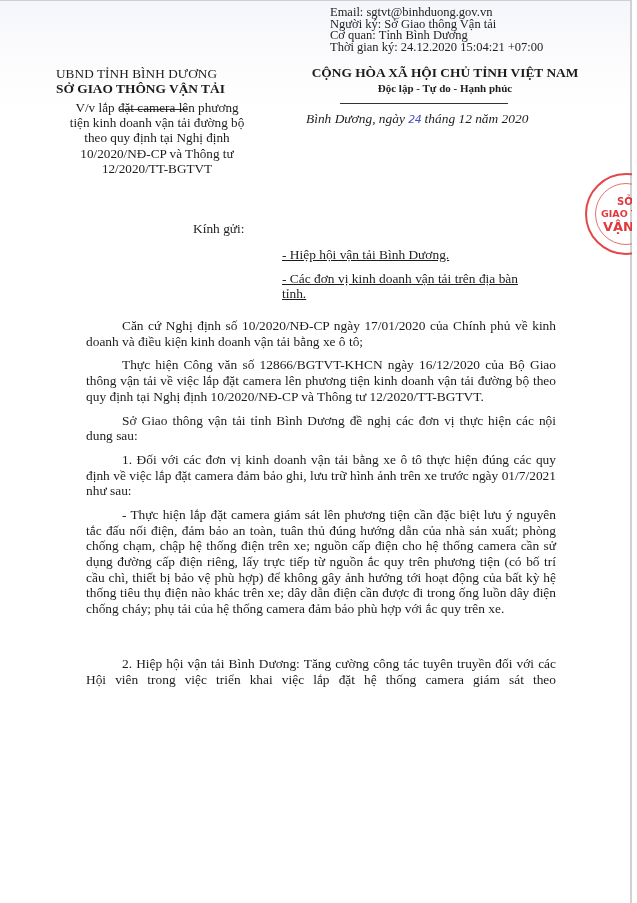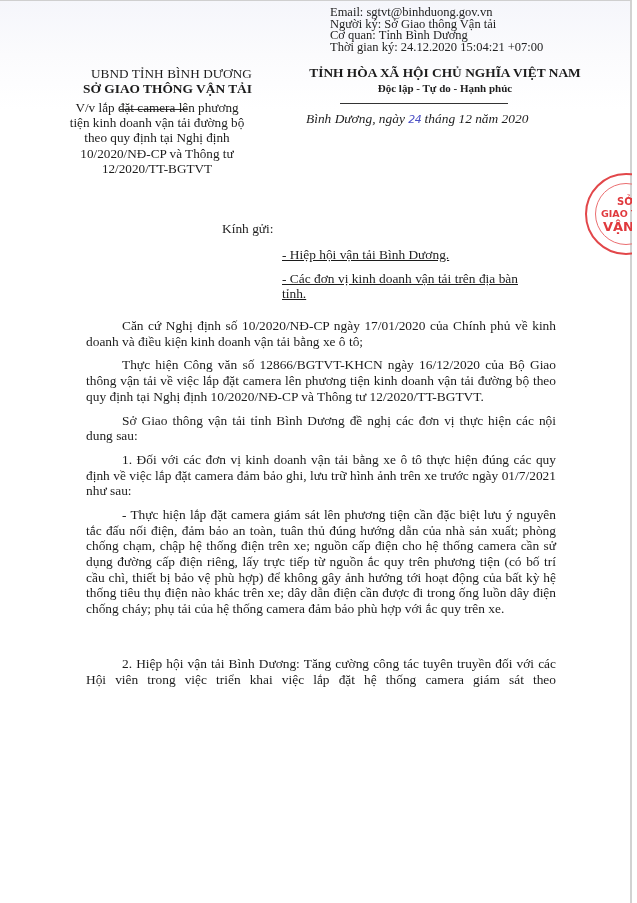--- a/index.html
+++ b/index.html
@@ -36,21 +36,21 @@
     line-height: 11.5px;
     color: #222;
   }
   .sig div { height: 11.5px; }
 
   
   .left-header {
     left: 56px;
     top: 65px;
     width: 196px;
-    text-align: right;
+    text-align: left;
   }
   .ubnd {
     font-size: 13.2px;
     line-height: 15px;
     letter-spacing: 0.1px;
   }
   .so {
     font-size: 13.4px;
     line-height: 15px;
     font-weight: bold;
@@ -149,21 +149,21 @@
     position: absolute;
     left: 632px;
     top: 0;
     width: 5px;
     height: 903px;
     background: #ffffff;
   }
 
   
   .kinhgui {
-    left: 222px;
+    left: 193px;
     top: 220px;
     font-size: 13.4px;
     line-height: 15px;
   }
   .recipients {
     left: 274px;
     top: 238px;
     width: 252px;
     font-size: 13.4px;
     line-height: 15.6px;
@@ -202,21 +202,21 @@
   <div class="abs left-header">
     <div class="ubnd">UBND TỈNH BÌNH DƯƠNG</div>
     <div class="so">SỞ GIAO THÔNG VẬN TẢI</div>
     <div class="left-rule"></div>
   </div>
 
   <div class="abs docno">
     <div style="padding:0 4px;">V/v lắp đặt camera lên phương tiện kinh doanh vận tải đường bộ theo quy định tại Nghị định 10/2020/NĐ-CP và Thông tư 12/2020/TT-BGTVT</div>
   </div>
 
-  <div class="abs nation">TỈNH HÒA XÃ HỘI CHỦ NGHĨA VIỆT NAM</div>
+  <div class="abs nation">CỘNG HÒA XÃ HỘI CHỦ TỈNH VIỆT NAM</div>
   <div class="abs motto">Độc lập - Tự do - Hạnh phúc</div>
   <div class="abs right-rule"></div>
   <div class="abs dateline">
     <span>Bình Dương, ngày </span><span class="hand">24</span><span> tháng 12 năm 2020</span>
   </div>
 
   <div class="abs kinhgui">Kính gửi:</div>
   <div class="abs recipients">
     <div>- Hiệp hội vận tải Bình Dương.</div>
     <div>- Các đơn vị kinh doanh vận tải trên địa bàn tỉnh.</div>

